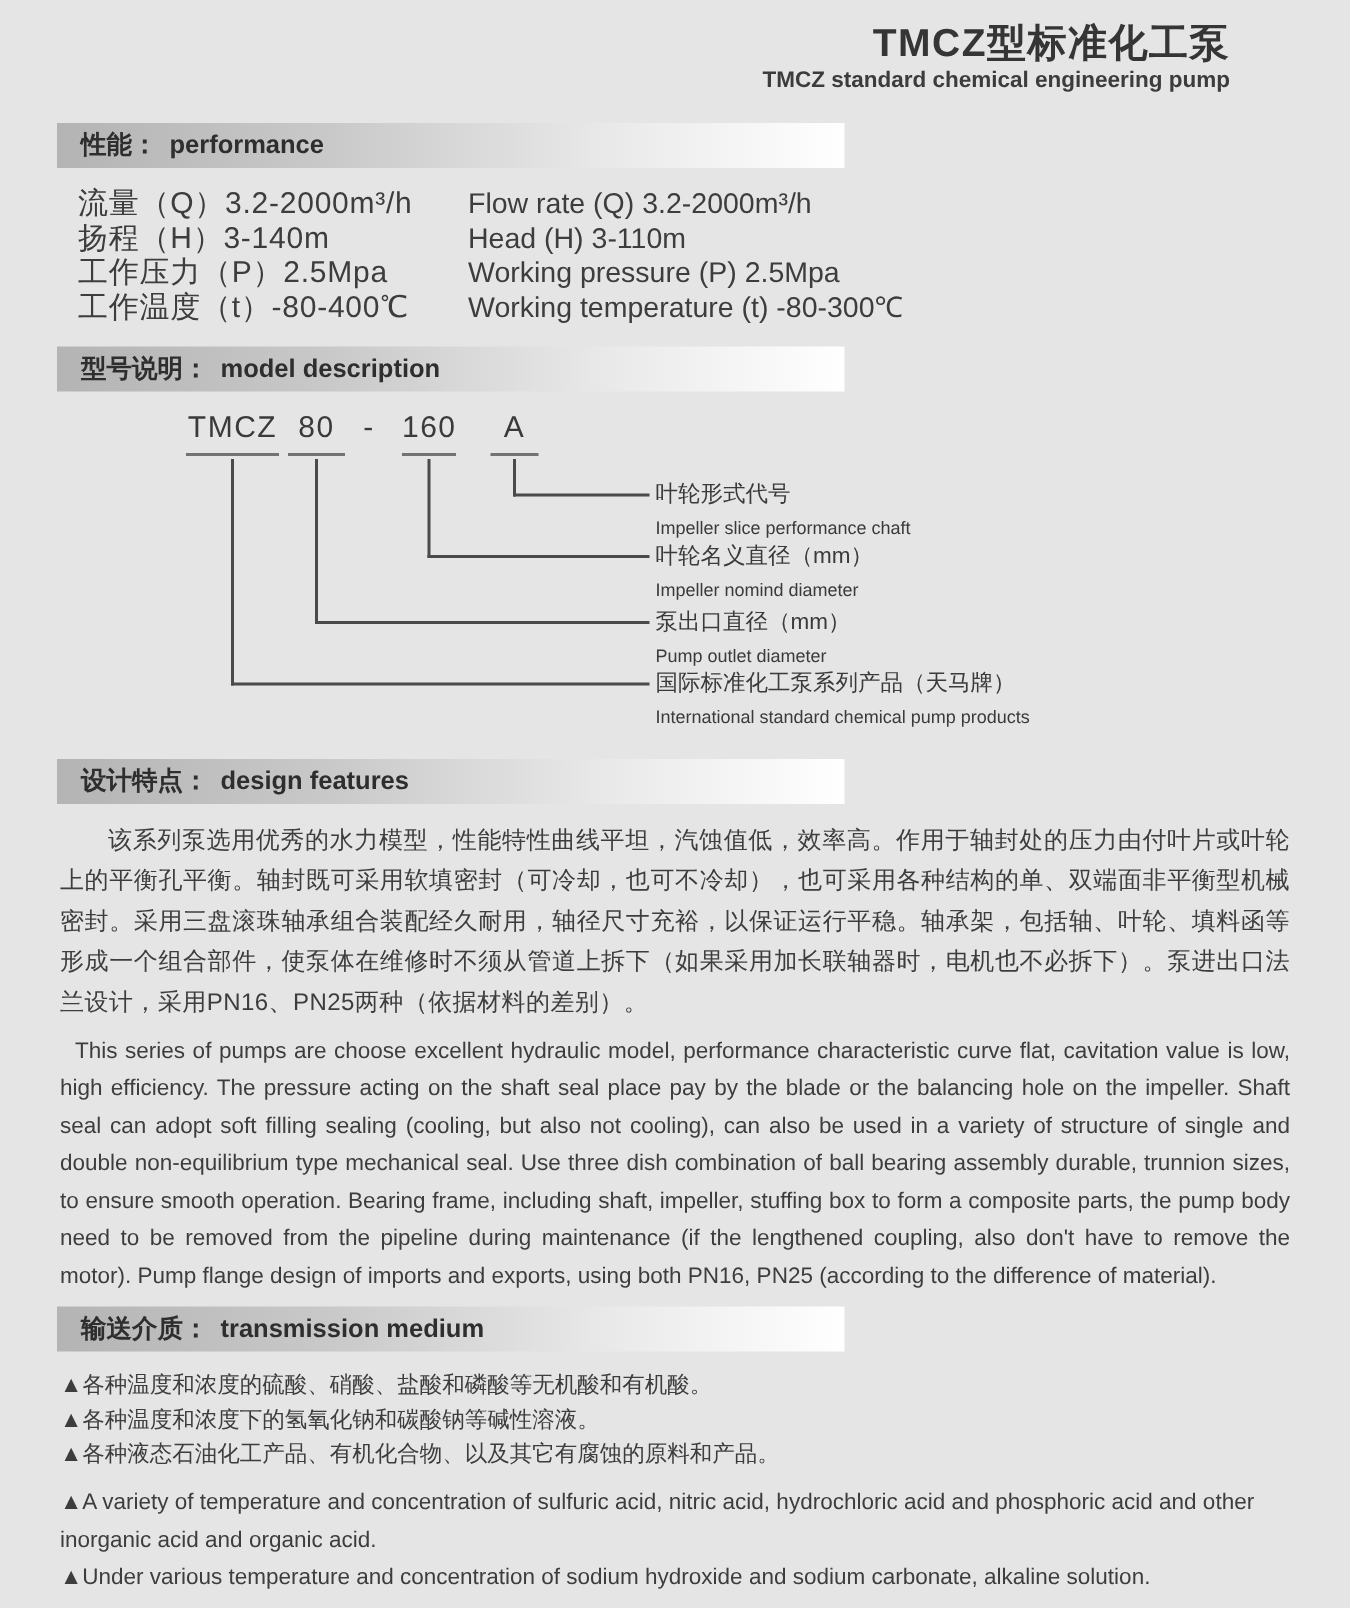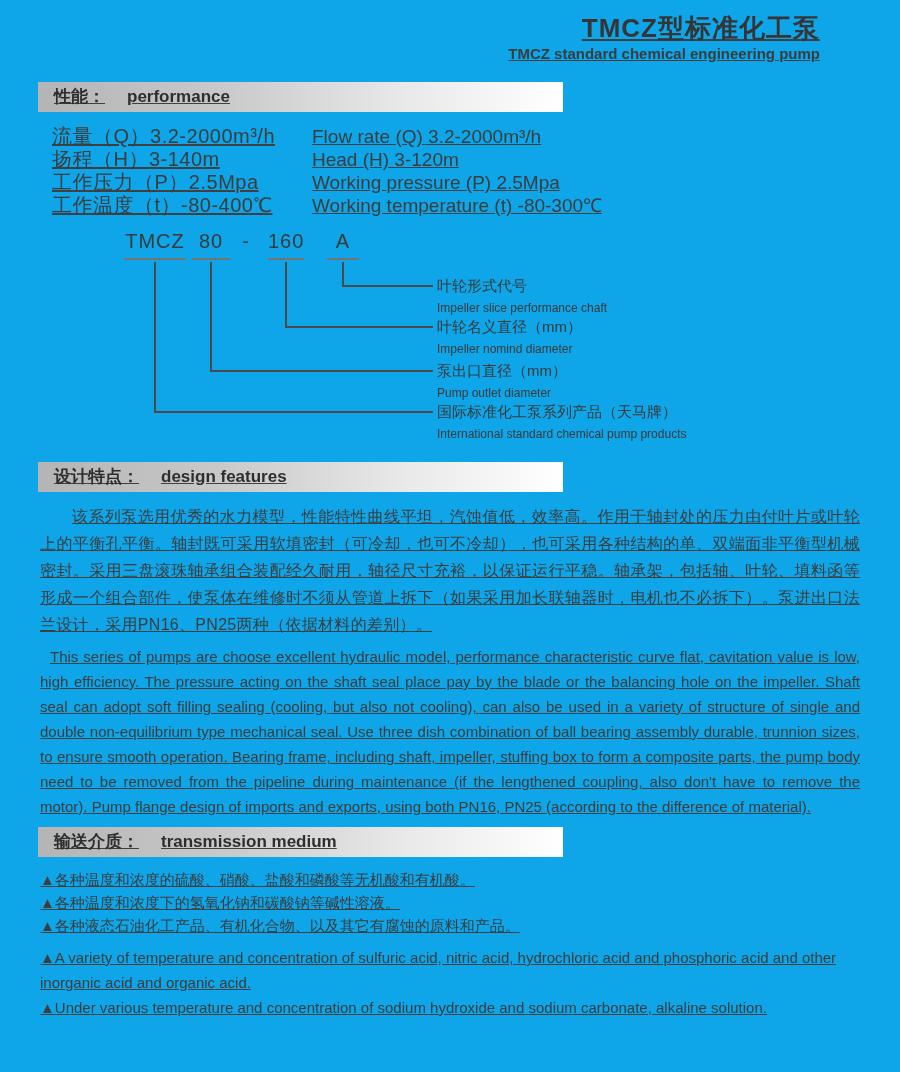--- a/index.html
+++ b/index.html
@@ -3,44 +3,43 @@
 <meta charset="utf-8">
 <style>
   * { margin: 0; padding: 0; box-sizing: border-box; }
   html, body { background: #ffffff; }
   body { font-family: "Liberation Sans", sans-serif; color: #404040; }
   .page {
     position: relative;
     width: 900px;
     height: 1072px;
     margin: 0 auto;
-    background: #0ea5e9;
+    background: #e5e5e5;
     overflow: hidden;
     padding: 0 40px;
-    text-decoration: underline;
   }
 
   
   .title-block { padding-top: 12px; text-align: right; padding-right: 40px; }
   .title-zh { font-size: 26px; font-weight: 700; color: #353535; letter-spacing: 1px; line-height: 32px; }
   .title-en { font-size: 15px; font-weight: 600; color: #3c3c3c; line-height: 20px; }
 
   
   .section-header {
     width: 525px;
     height: 30px;
     line-height: 30px;
     padding-left: 16px;
     background: linear-gradient(90deg, #b4b4b4 0%, #c9c9c9 35%, #e9e9e9 70%, #ffffff 100%);
     font-size: 17px;
     color: #2e2e2e;
     font-weight: 600;
     margin-left: -2px;
   }
-  .section-header .en-part { margin-left: 22px; font-weight: 600; }
+  .section-header .en-part { margin-left: 8px; font-weight: 600; }
   .sh-performance { margin-top: 18px; }
   .sh-model { margin-top: 14px; }
   .sh-design { margin-top: 10px; }
   .sh-medium { margin-top: 8px; }
 
   
   .specs { display: flex; margin-top: 13px; }
   .specs-zh { width: 272px; padding-left: 12px; }
   .specs-zh .spec-line { font-size: 20px; line-height: 23px; color: #3d3d3d; letter-spacing: 0.5px; }
   .specs-en { flex: 1; }
@@ -95,26 +94,29 @@
 
   <div class="specs">
     <div class="specs-col specs-zh">
       <div class="spec-line">流量（Q）3.2-2000m³/h</div>
       <div class="spec-line">扬程（H）3-140m</div>
       <div class="spec-line">工作压力（P）2.5Mpa</div>
       <div class="spec-line">工作温度（t）-80-400℃</div>
     </div>
     <div class="specs-col specs-en">
       <div class="spec-line">Flow rate (Q) 3.2-2000m³/h</div>
-      <div class="spec-line">Head (H) 3-120m</div>
+      <div class="spec-line">Head (H) 3-110m</div>
       <div class="spec-line">Working pressure (P) 2.5Mpa</div>
       <div class="spec-line">Working temperature (t) -80-300℃</div>
     </div>
   </div>
 
+  <div class="section-header sh-model">
+    <span class="zh-part">型号说明：</span><span class="en-part">model description</span>
+  </div>
 
   <div class="diagram">
 
     <div class="code-part" style="left:84px;  width:62px;">TMCZ</div>
     <div class="code-part" style="left:152px; width:38px;">80</div>
     <div class="code-part no-line" style="left:198px; width:16px;">-</div>
     <div class="code-part" style="left:228px; width:36px;">160</div>
     <div class="code-part" style="left:287px; width:32px;">A</div>
 
     <div class="vline" style="left:114px; top:32px; height:151px;"></div>

